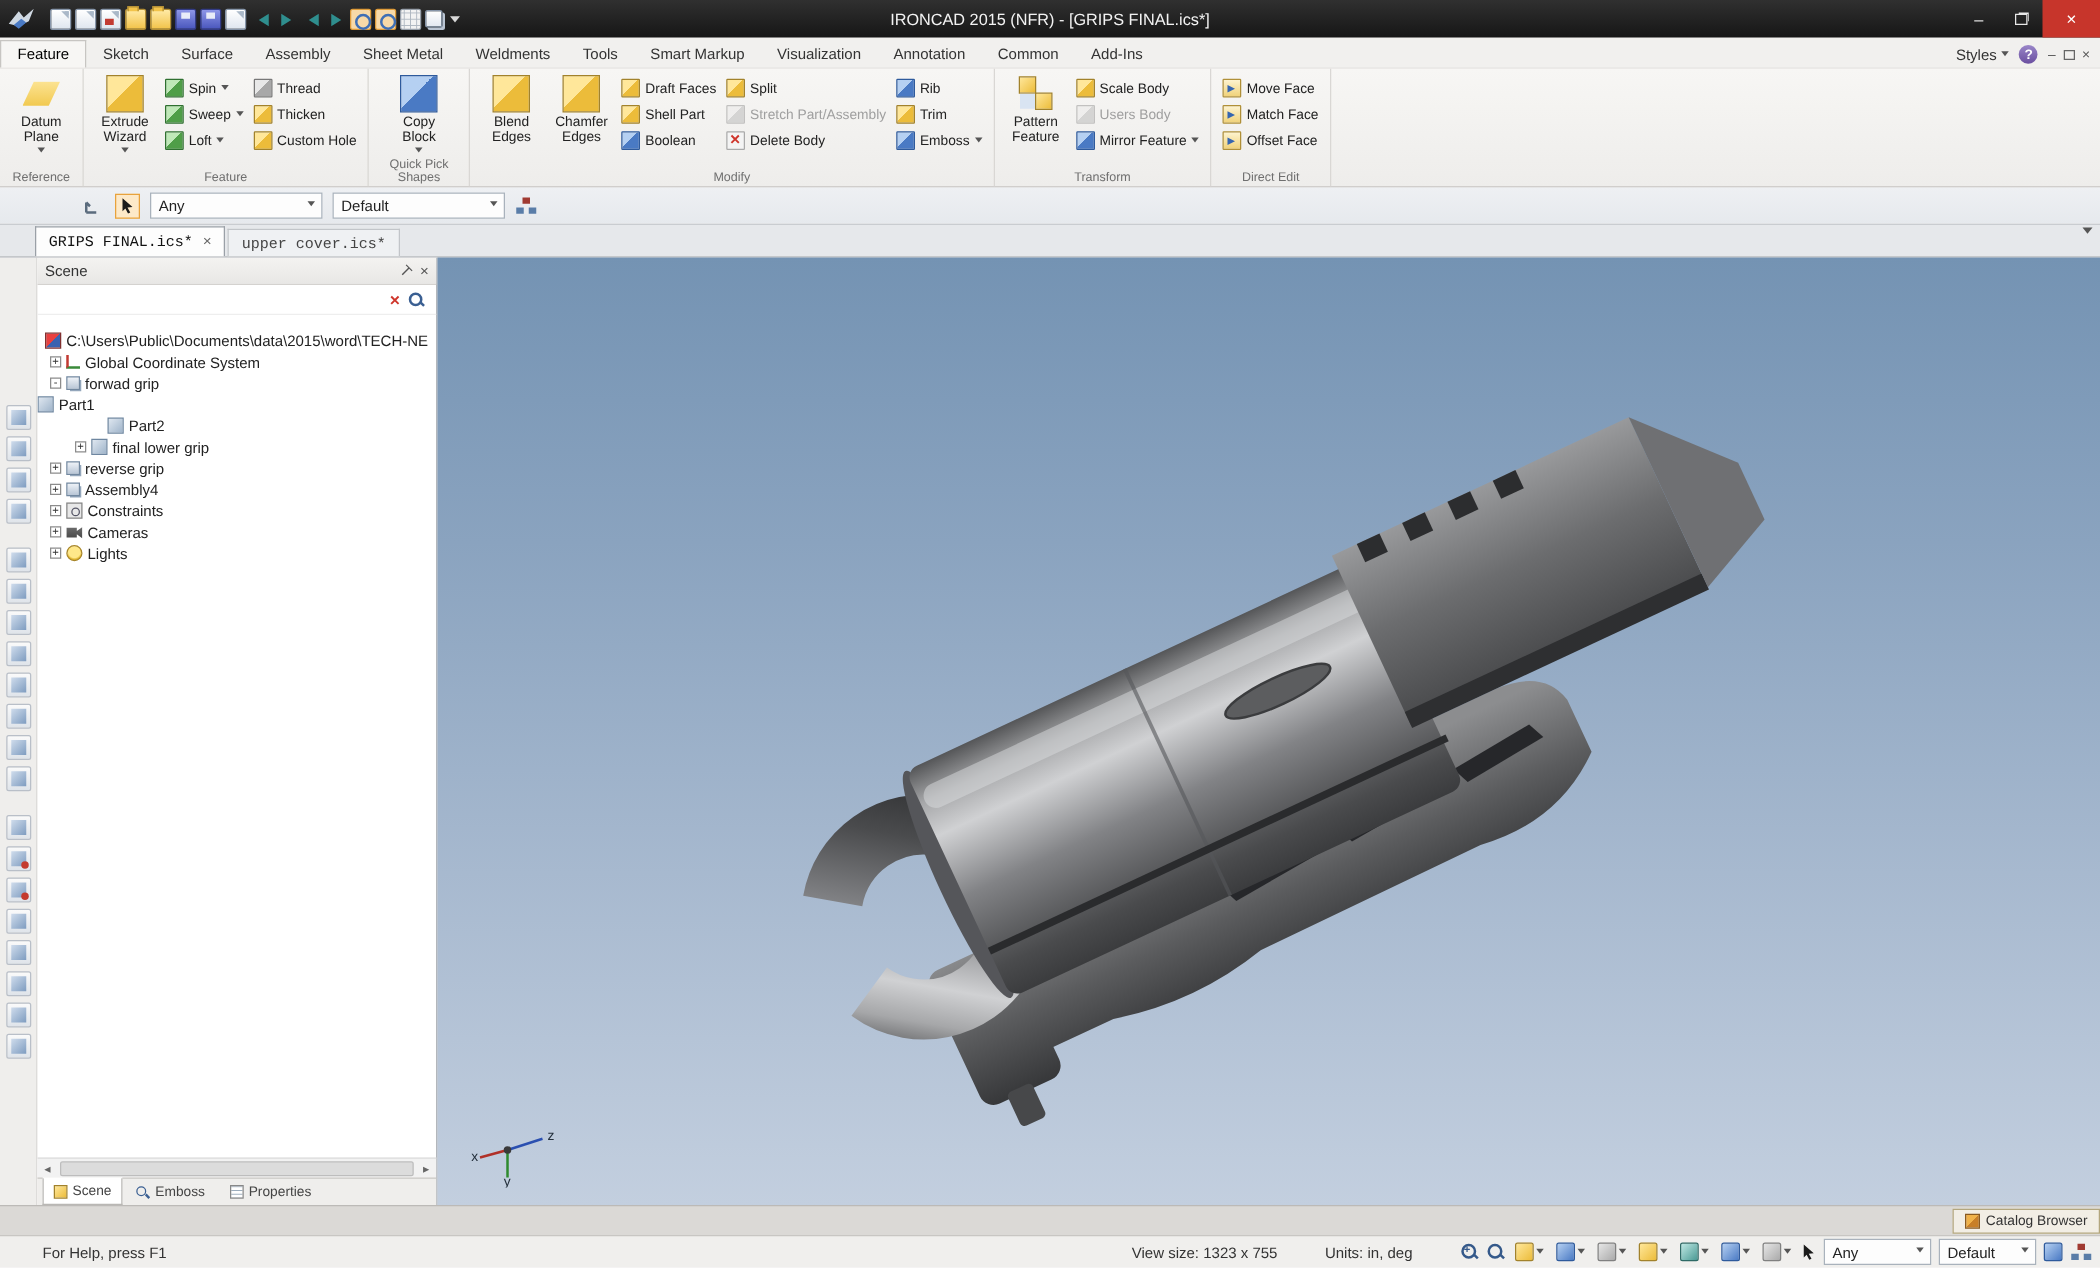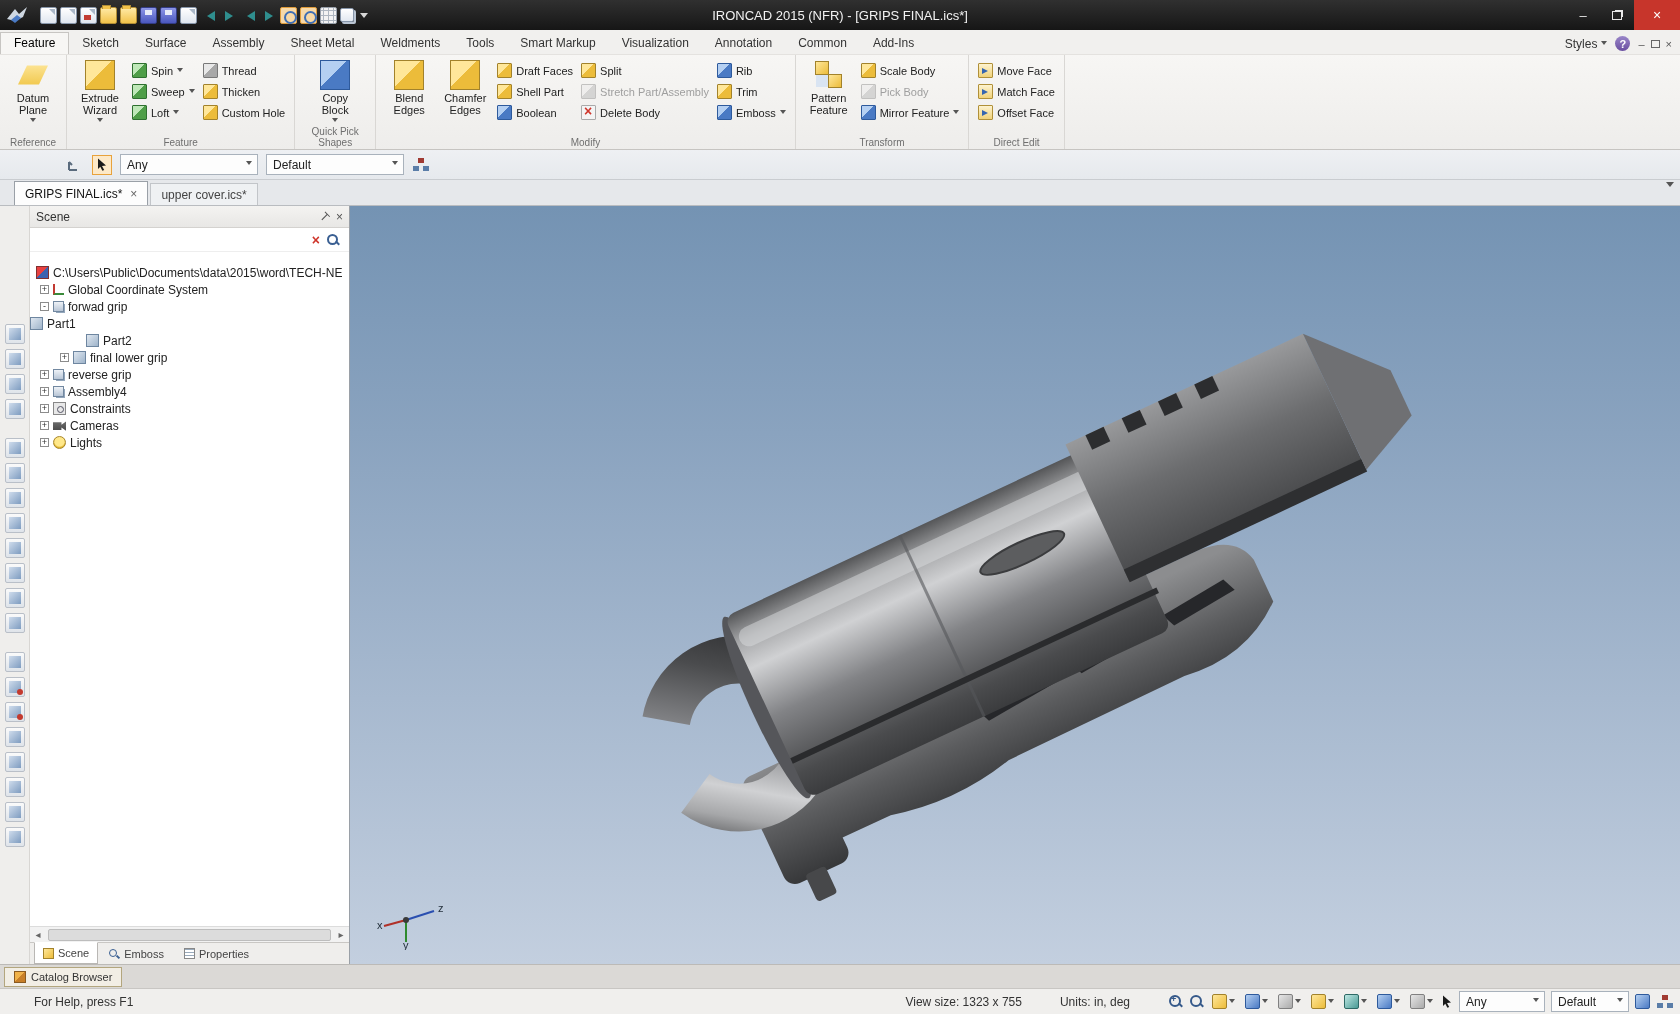--- a/index.html
+++ b/index.html
@@ -80,21 +80,21 @@
   .fic.sel { border:1px solid #e8a23c; background:#fde9c8; }
   .ddl { height:21px; background:#fdfdfd; border:1px solid #a9b2bc; display:flex; align-items:center; padding:0 4px; }
   .ddl .txt { flex:1; font-size:12px; color:#222; padding-left:2px; }
   .ddl .dd { margin:0 1px; }
   .ddl.w130 { width:138px; }
   .net-ic { width:18px;height:16px;position:relative; }
   .net-ic::before { content:""; position:absolute; left:6px; top:1px; width:6px; height:5px; background:#a03a32; }
   .net-ic::after { content:""; position:absolute; left:1px; top:9px; width:6px; height:5px; background:#5a7da8; box-shadow:10px 0 0 #5a7da8; }
 
   
-  .dtabs { height:26px; background:#e6e8eb; border-bottom:1px solid #b9bcc0; display:flex; align-items:flex-end; padding-left:14px; position:relative; }
+  .dtabs { height:26px; background:#e6e8eb; border-bottom:1px solid #b9bcc0; display:flex; align-items:flex-end; padding-left:28px; position:relative;font-family:Liberation Mono, monospace; }
   .dtab { height:22px; display:flex; align-items:center; gap:8px; padding:0 10px; font-size:12px; border:1px solid #c2c5c9; border-bottom:none; background:#eff1f3; color:#444; margin-right:2px; }
   .dtab.active { background:#fdfdfd; color:#111; border-color:#9aa0a7; height:24px; }
   .tab-x { color:#666; font-size:12px; }
   .dtabs-right { position:absolute; right:6px; bottom:4px; }
 
   
   .main { flex:1; display:flex; min-height:0; }
 
   .lstrip { width:30px; background:#efeeec; border-right:1px solid #d8d6d3; display:flex; flex-direction:column; align-items:center; padding-top:118px; gap:5px; }
   .sic { width:20px; height:20px; background:linear-gradient(#fafafa,#dfe4ea); border:1px solid #b9bfc8; border-radius:2px; position:relative; flex:none;}
@@ -137,21 +137,21 @@
   .bic.search::after { content:""; position:absolute; left:7px; top:8px; width:4px; height:2px; background:#3a5f92; transform:rotate(45deg); }
   .bic.props { background:#fff; border:1px solid #888; background-image:linear-gradient(#9ab 1px,transparent 1px); background-size:100% 3px; }
 
   
   .viewport { flex:1; position:relative; background:linear-gradient(180deg,#7493b3 0%,#8aa3bf 30%,#a7b9cf 65%,#c3cfdf 100%); overflow:hidden; }
   .model-svg { position:absolute; left:0; top:0; width:100%; height:100%; }
   .triad { position:absolute; left:26px; bottom:14px; }
   .triad text { font-size:11px; fill:#24303c; }
 
   
-  .catrow { height:24px; background:#dbd9d6; border-top:1px solid #bcbab7; display:flex; align-items:center; padding-left:4px; }
+  .catrow { height:24px; background:#dbd9d6; border-top:1px solid #bcbab7; display:flex; align-items:center; padding-left:4px;justify-content:flex-end; }
   .cattab { height:20px; display:flex; align-items:center; gap:5px; background:#f2eee5; border:1px solid #b3a67e; padding:0 9px; font-size:11px; color:#333; }
   .book-ic { width:12px; height:12px; background:linear-gradient(135deg,#f0b24a 0 50%,#c87f28 50% 100%); border:1px solid #8a5a20; }
 
   
   .sbar { height:26px; background:#f0efed; border-top:1px solid #c8c6c3; display:flex; align-items:center; font-size:12px; color:#333; padding:0 6px; gap:6px; }
   .sb-help { width:560px;margin-left:28px; }
   .sb-text { white-space:nowrap; }
   .sb-sp { width:26px; }
   .mag { width:15px; height:15px; position:relative; flex:none;}
   .mag::before { content:""; position:absolute; left:1px; top:1px; width:8px; height:8px; border:2px solid #35598a; border-radius:50%; }
@@ -355,21 +355,21 @@
         <span class="ic30 ic-pat"></span>
         <span class="blbl">Pattern Feature</span>
       </div>
       <div class="rcol">
         <div class="rsm">
             <span class="ic16 cube-y"></span>
             <span class="lbl">Scale Body</span>
           </div>
         <div class="rsm dis">
             <span class="ic16 cube-gr"></span>
-            <span class="lbl">Pick Body</span>
+            <span class="lbl">Users Body</span>
           </div>
         <div class="rsm">
             <span class="ic16 cube-b"></span>
             <span class="lbl">Mirror Feature</span>
             <span class="dd"></span>
           </div>
       </div>
       <div class="glabel">Transform</div>
     </div>
 

